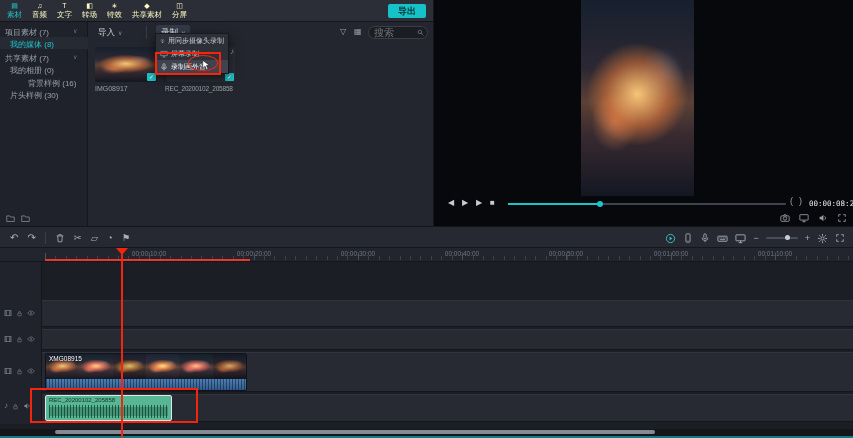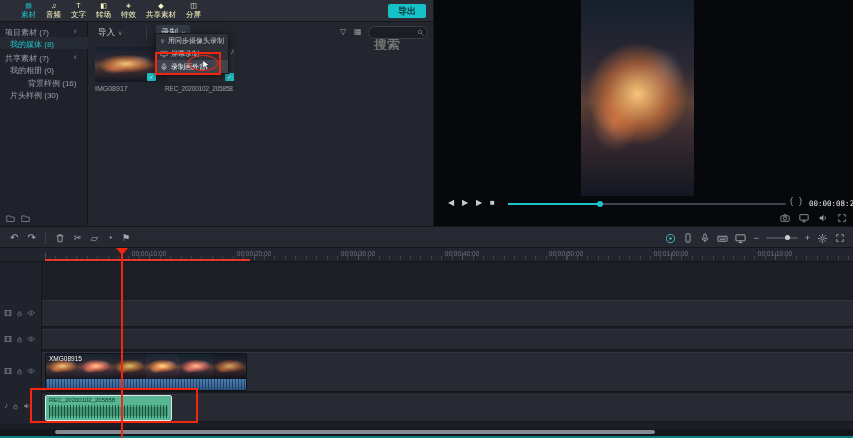--- a/index.html
+++ b/index.html
@@ -158,21 +158,21 @@
         <use href="#i-monitor"></use>
       </svg>
     <svg class="abs ic" style="left:384px;top:213px;width:10px;height:10px;color:#9aa0a8">
         <use href="#i-speaker"></use>
       </svg>
     <svg class="abs ic" style="left:403px;top:213px;width:10px;height:10px;color:#9aa0a8">
         <use href="#i-expand"></use>
       </svg>
   </div>
 
-  <div class="abs" style="left:0;top:0;width:433px;height:22px;background:#2b2e36;border-bottom:1px solid #14161b;display:flex;align-items:center;padding-left:16px">
+  <div class="abs" style="left:0;top:0;width:433px;height:22px;background:#2b2e36;border-bottom:1px solid #14161b;display:flex;align-items:center;padding-left:2px">
     <div class="tab active">
       <span class="t-icon">▤</span>
       <span class="t-label">素材</span>
     </div>
     <div class="tab">
       <span class="t-icon">♫</span>
       <span class="t-label">音频</span>
     </div>
     <div class="tab">
       <span class="t-icon">T</span>
@@ -235,21 +235,21 @@
       <span class="glyph" style="font-size:6px;color:#8a8f98">∨</span>
     </div>
     <div class="abs" style="left:58px;top:4px;width:1px;height:13px;background:#383c46"></div>
     <div class="abs" style="left:68px;top:3px;height:15px;display:flex;align-items:center;gap:3px;background:#343947;border-radius:2px;padding:0 5px">
       <span style="font-size:8.5px;color:#e3e6ea">录制</span>
       <span class="glyph" style="font-size:6px;color:#b6bac1">∨</span>
     </div>
     <span class="abs glyph" style="left:252px;top:6px;font-size:8px;color:#9aa0a8">▽</span>
     <span class="abs glyph" style="left:266px;top:6px;font-size:8px;color:#9aa0a8">▦</span>
     <div class="abs" style="left:280px;top:4px;width:60px;height:13px;background:#1a1d23;border:1px solid #3a3e48;border-radius:7px">
-      <input style="position: absolute; left: 5px; top: 12px; width: 42px; height: 11px; background: transparent; border: 0px; outline: 0px; color: rgb(198, 202, 209); font-size: 13px; font-family: inherit; font-weight: bold;" placeholder="搜索">
+      <input style="position: absolute; left: 5px; top: 0px; width: 42px; height: 11px; background: transparent; border: 0px; outline: 0px; color: rgb(198, 202, 209); font-size: 10px; font-family: inherit;" placeholder="搜索">
       <svg class="abs ic" style="right:3px;top:2px;width:7px;height:7px;color:#7b818a">
           <use href="#i-search"></use>
         </svg>
     </div>
 
     <div class="abs scene" style="left:7px;top:25px;width:62px;height:35px;border-radius:2px">
       <div class="check-badge">✓</div>
     </div>
     <div class="abs" style="left:79px;top:25px;width:68px;height:35px;background:#2b2e37;border-radius:2px">
       <span class="abs glyph" style="right:1px;top:1px;font-size:8px;color:#9aa0a8">♪</span>

